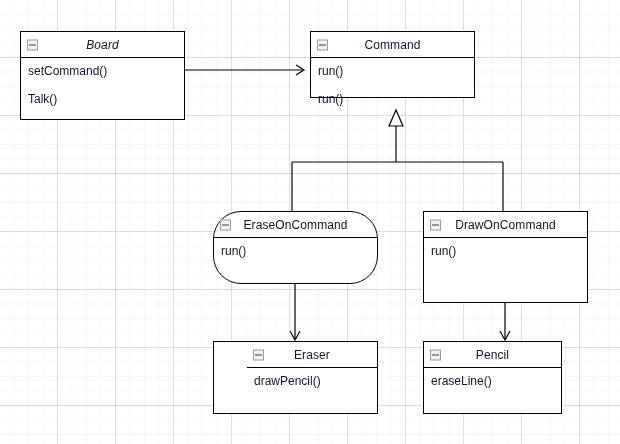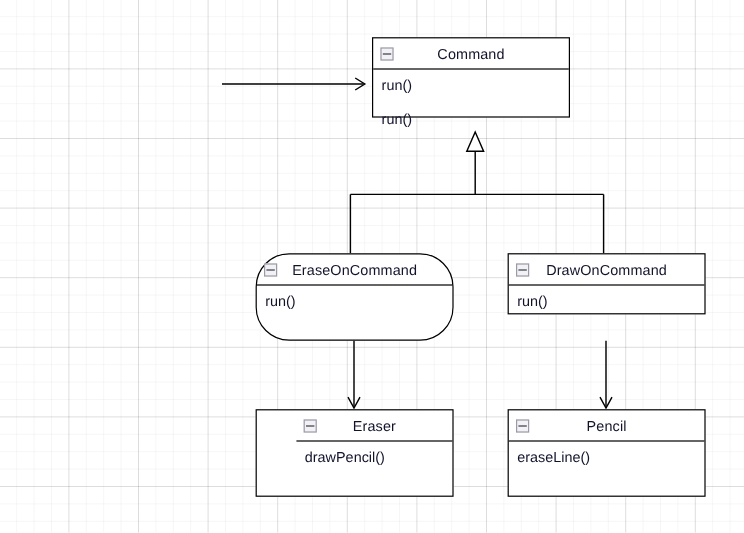--- a/index.html
+++ b/index.html
@@ -118,20 +118,30 @@
       <line x1="295" y1="284" x2="295" y2="339" stroke="#000000" stroke-width="1.2"></line>
       <polyline points="290,331 295,340 300,331" fill="none" stroke="#000000" stroke-width="1.2"></polyline>
     </g>
 
     <g>
       <line x1="505" y1="284" x2="505" y2="339" stroke="#000000" stroke-width="1.2"></line>
       <polyline points="500,331 505,340 510,331" fill="none" stroke="#000000" stroke-width="1.2"></polyline>
     </g>
   </svg>
 
+  <div class="uml-class" style="left:20px; top:31px; width:165px; height:89px;">
+    <div class="uml-header">
+      <span class="collapse-icon"></span>
+      <span class="uml-title abstract">Board</span>
+    </div>
+    <div class="uml-members">
+      <div class="uml-member">setCommand()</div>
+      <div class="uml-member">Talk()</div>
+    </div>
+  </div>
 
   <div class="uml-class" style="left:310px; top:31px; width:165px; height:67px;">
     <div class="uml-header">
       <span class="collapse-icon"></span>
       <span class="uml-title">Command</span>
     </div>
     <div class="uml-members">
       <div class="uml-member">run()</div>
       <div class="uml-member">run()</div>
     </div>
@@ -140,41 +150,41 @@
   <div class="uml-class" style="left:213px; top:211px; width:165px; height:73px;border-radius:28px;">
     <div class="uml-header">
       <span class="collapse-icon"></span>
       <span class="uml-title">EraseOnCommand</span>
     </div>
     <div class="uml-members">
       <div class="uml-member">run()</div>
     </div>
   </div>
 
-  <div class="uml-class" style="left:423px; top:211px; width:165px; height:51px;">
+  <div class="uml-class" style="left:423px; top:211px; width:165px; height:92px;">
     <div class="uml-header">
       <span class="collapse-icon"></span>
       <span class="uml-title">DrawOnCommand</span>
     </div>
     <div class="uml-members">
       <div class="uml-member">run()</div>
     </div>
   </div>
 
   <div class="uml-class" style="left:213px; top:341px; width:165px; height:73px;padding-left:33px;">
     <div class="uml-header">
       <span class="collapse-icon"></span>
       <span class="uml-title">Eraser</span>
     </div>
     <div class="uml-members">
       <div class="uml-member">drawPencil()</div>
     </div>
   </div>
 
-  <div class="uml-class" style="left:423px; top:341px; width:165px; height:73px;">
+  <div class="uml-class" style="left:423px; top:341px; width:139px; height:73px;">
     <div class="uml-header">
       <span class="collapse-icon"></span>
       <span class="uml-title">Pencil</span>
     </div>
     <div class="uml-members">
       <div class="uml-member">eraseLine()</div>
     </div>
   </div>
 
 </div>

